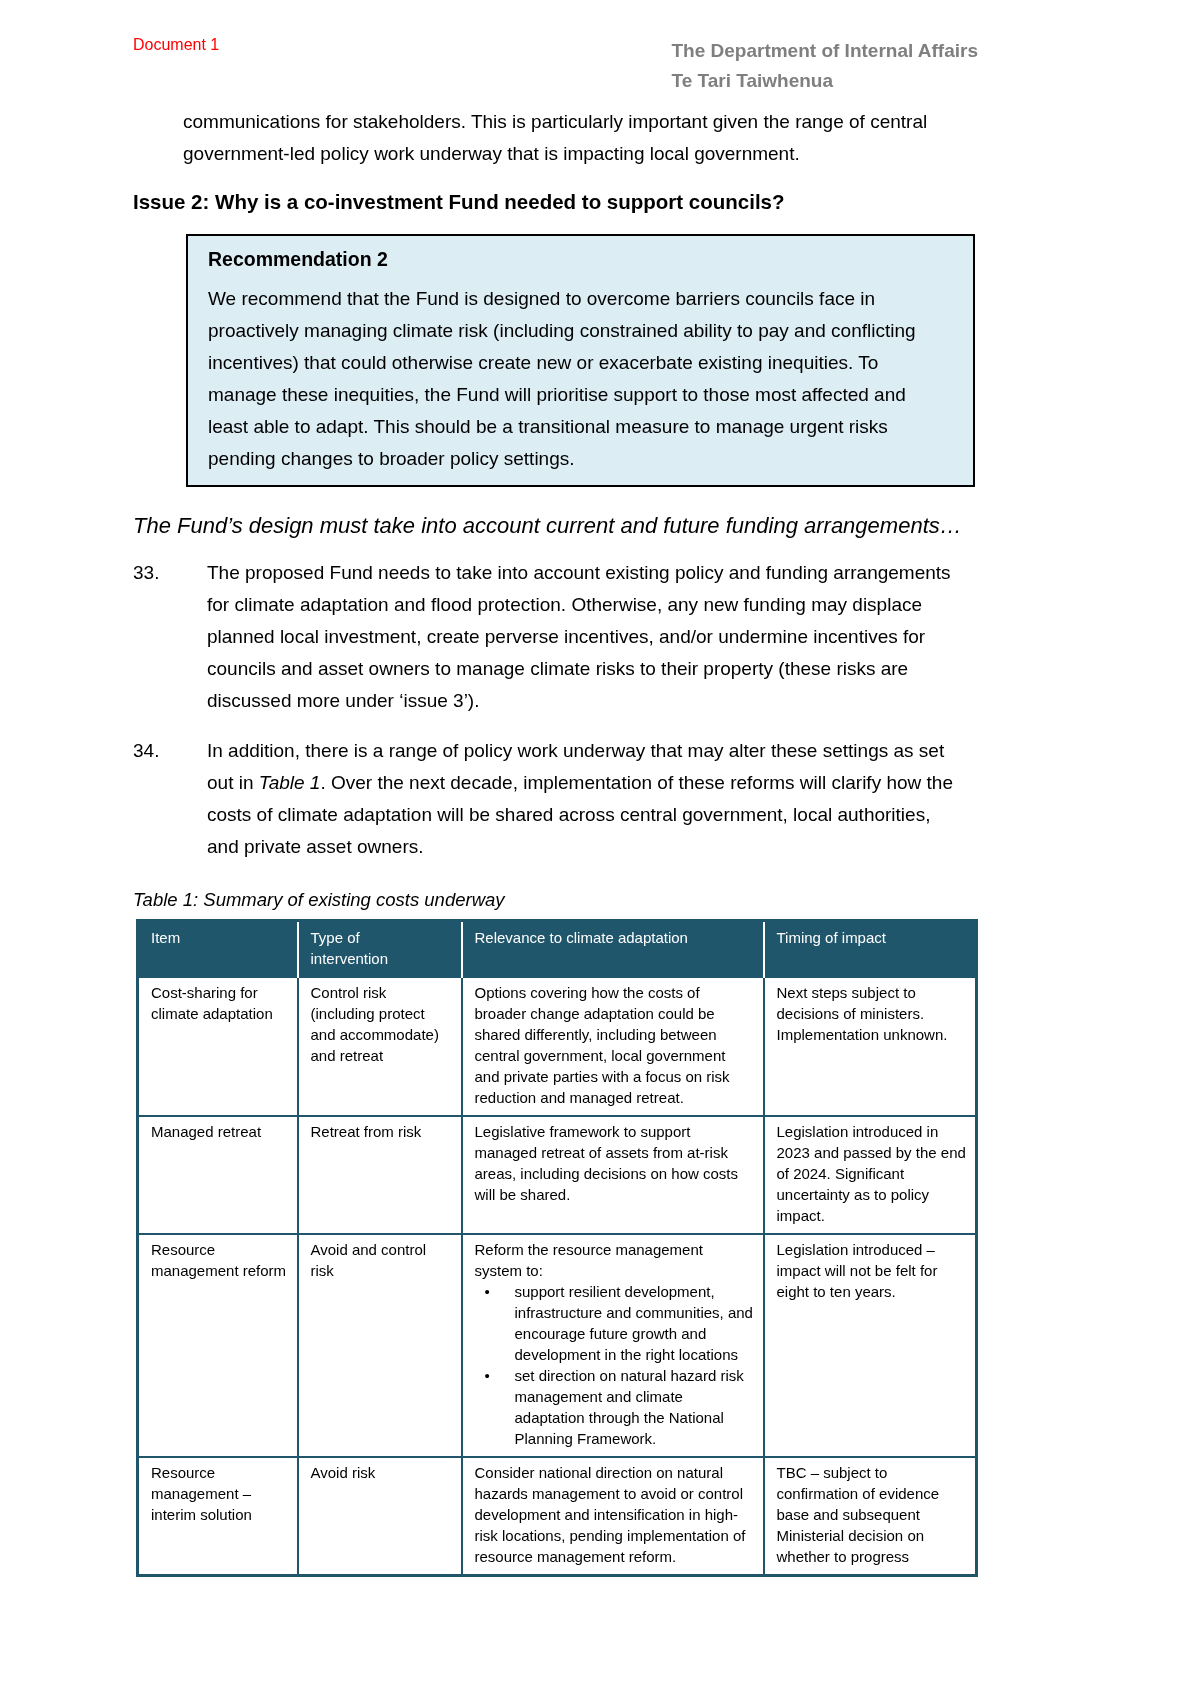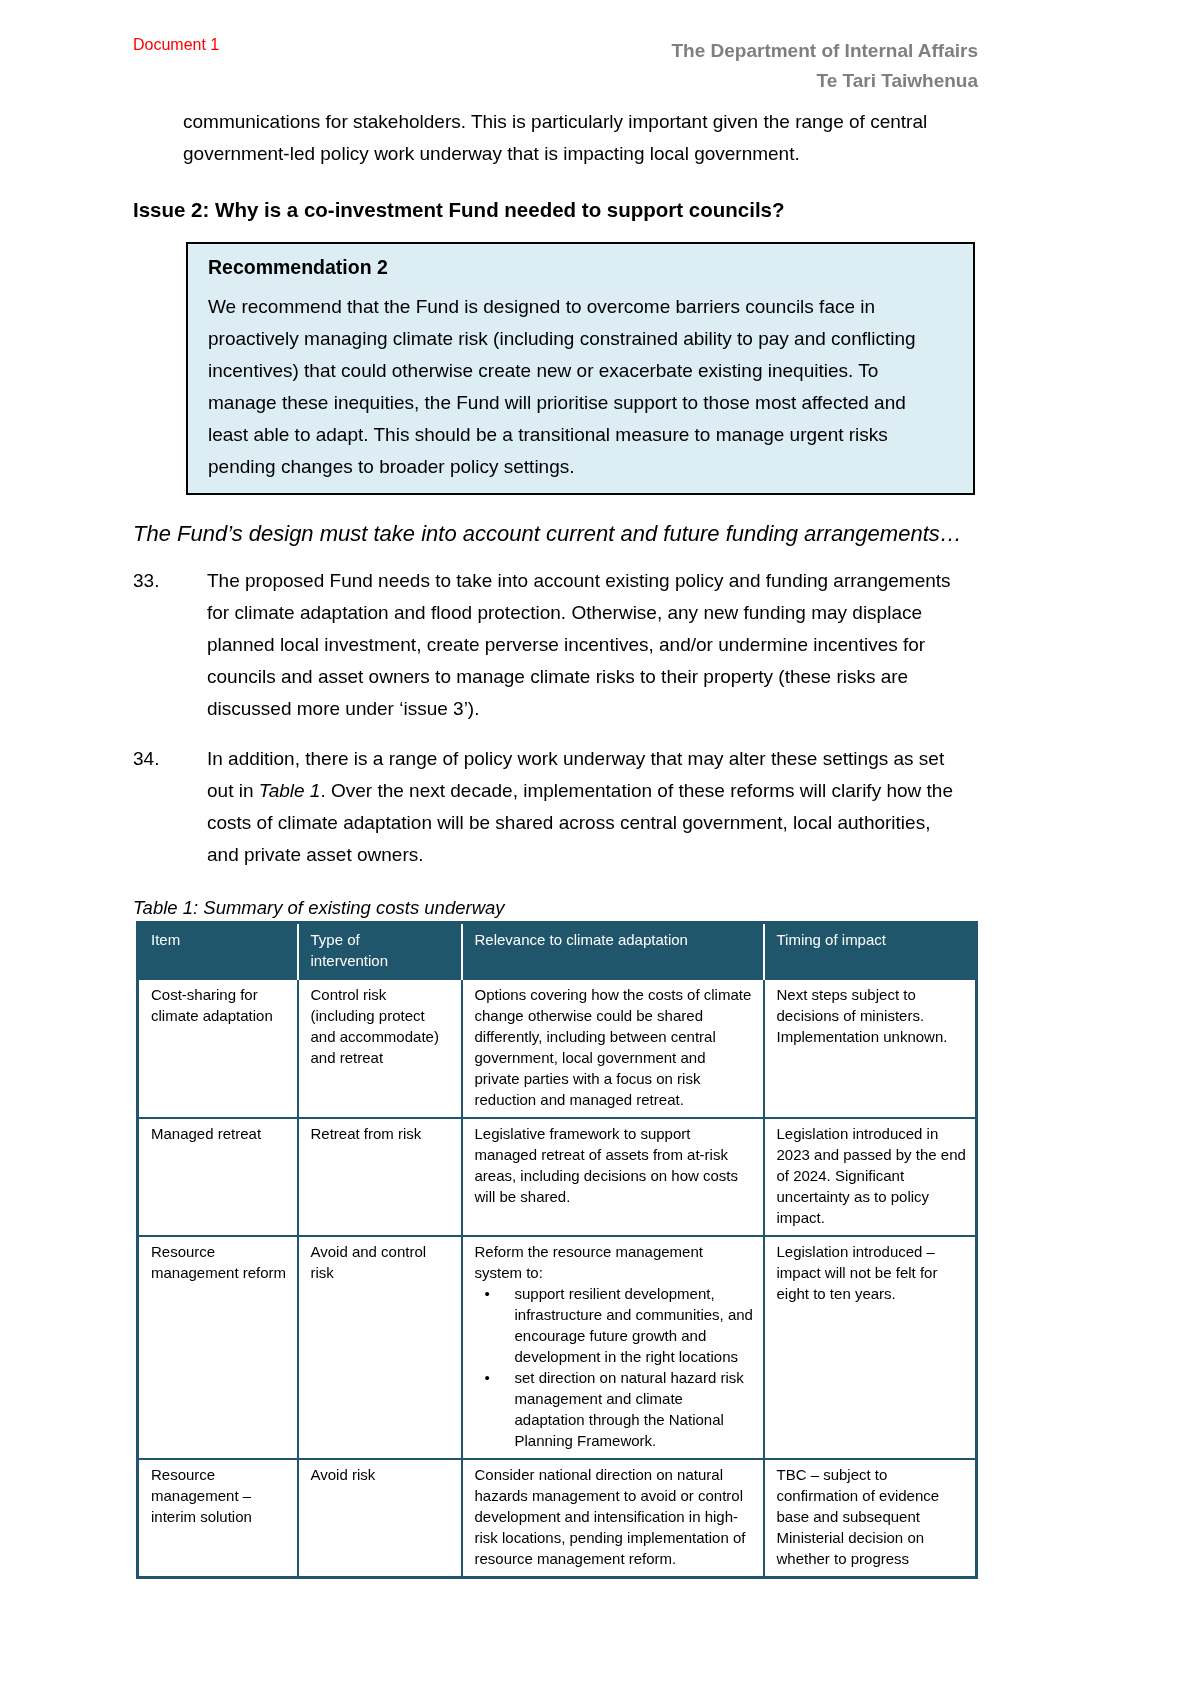--- a/index.html
+++ b/index.html
@@ -8,45 +8,45 @@
     width:1190px;height:1686px;
     margin:0 auto;
     background:#ffffff;
     font-family:"Liberation Sans","DejaVu Sans",sans-serif;
     color:#000;
     overflow:hidden;
   }
   
   .header{display:flex;justify-content:space-between;align-items:flex-start;margin:36px 212px 0 133px;}
   .doc-label{font-size:16px;color:#ff0000;}
-  .org{text-align:right;font-weight:700;color:#7f7f7f;font-size:19px;line-height:30px;}
+  .org{font-weight:700;color:#7f7f7f;font-size:19px;line-height:30px;}
   
   .intro{margin:10px 248px 0 183px;font-size:19px;line-height:32px;}
   
-  .issue{margin:28px 160px 0 133px;font-size:20.5px;font-weight:700;}
+  .issue{margin:20px 160px 0 133px;font-size:20.5px;font-weight:700;}
   
   .rec-box{
     margin:20px 0 0 186px;width:789px;box-sizing:border-box;
     border:2px solid #000;background:#dcedf4;
     padding:10px 26px 10px 20px;
   }
   .rec-title{font-size:19.5px;font-weight:700;line-height:27px;}
   .rec-text{margin-top:10px;font-size:19px;line-height:32px;}
   
   .subheading{margin:26px 150px 0 133px;font-size:22px;font-weight:400;font-style:italic;}
   
   .num-para{display:flex;margin:18px 226px 0 133px;font-size:19px;line-height:32px;}
   .num{flex:0 0 50px;}
   .ptext{flex:1;margin-left:24px;}
   .ptext .ref-italic{font-style:italic;}
   
   .table-caption{margin:26px 0 0 133px;font-size:18.5px;font-style:italic;}
   
   .work-table{
-    margin:2px 0 0 136px;width:839px;
+    margin:8px 0 0 136px;width:839px;
     border-collapse:collapse;table-layout:fixed;
     font-size:15px;line-height:21px;
     border:3px solid #20566b;
   }
   .work-table th{
     background:#20566b;color:#ffffff;font-weight:400;
     text-align:left;vertical-align:top;
     padding:5px 8px 7px 12px;
     border-right:2px solid #ffffff;
   }
@@ -116,21 +116,21 @@
             <span class="th-narrow">Type of intervention</span>
           </th>
         <th>Relevance to climate adaptation</th>
         <th>Timing of impact</th>
       </tr>
     </thead>
     <tbody>
       <tr>
         <td>Cost-sharing for climate adaptation</td>
         <td>Control risk (including protect and accommodate) and retreat</td>
-        <td>Options covering how the costs of climate change otherwise could be shared differently, including between central government, local government and private parties with a focus on risk reduction and managed retreat.</td>
+        <td>Options covering how the costs of broader change adaptation could be shared differently, including between central government, local government and private parties with a focus on risk reduction and managed retreat.</td>
         <td>Next steps subject to decisions of ministers. Implementation unknown.</td>
       </tr>
       <tr>
         <td>Managed retreat</td>
         <td>Retreat from risk</td>
         <td>Legislative framework to support managed retreat of assets from at-risk areas, including decisions on how costs will be shared.</td>
         <td>Legislation introduced in 2023 and passed by the end of 2024. Significant uncertainty as to policy impact.</td>
       </tr>
       <tr>
         <td>Resource management reform</td>

